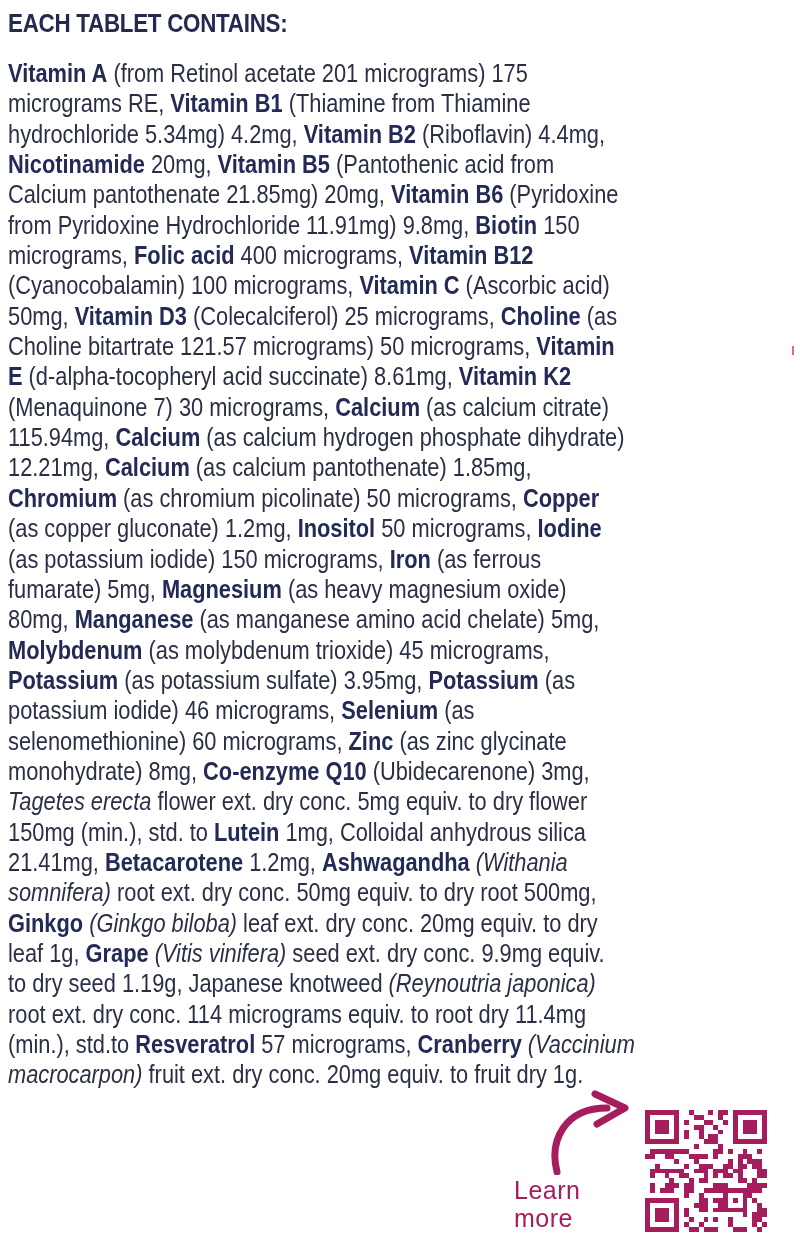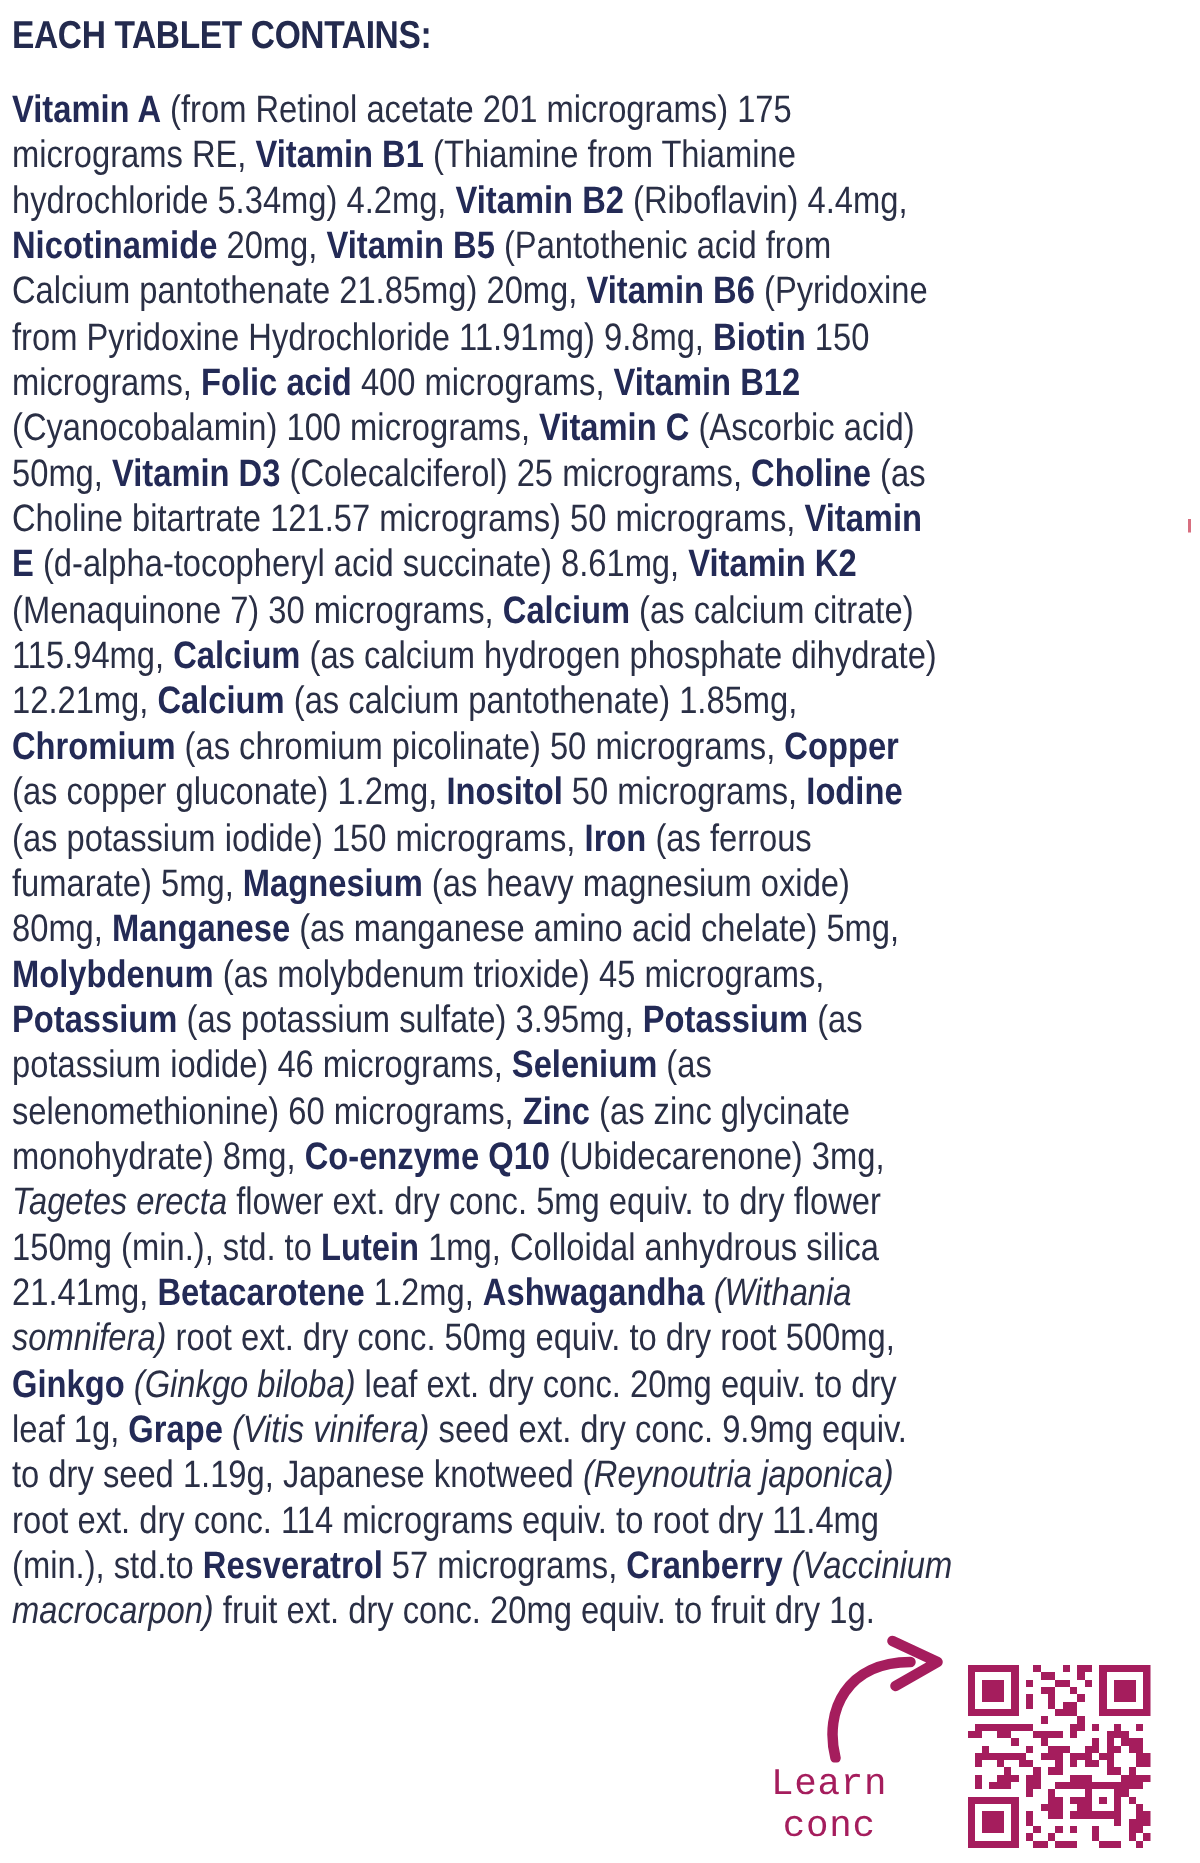--- a/index.html
+++ b/index.html
@@ -15,22 +15,22 @@
     height:30.35px; line-height:30.35px;
     font-family:"Liberation Sans", sans-serif; font-size:25.5px;
     color:#2a2f45; white-space:nowrap;
     transform:scaleX(0.855); transform-origin:left center;
   }
   .line b { color:#232a56; font-weight:bold; }
   .line i { font-style:italic; }
   .stray-mark { position:absolute; left:792px; top:346px; width:2px; height:9px; background:#c8324a; opacity:.7; }
   .learn-more {
     position:absolute; left:514px; top:1176px;
-    font-family:Liberation Mono, monospace; font-size:25px; line-height:28px;
-    color:#a51d5d; letter-spacing:0.5px;text-align:center;
+    font-family:Liberation Sans, sans-serif; font-size:25px; line-height:28px;
+    color:#a51d5d; letter-spacing:0.5px;
   }
   .learn-more span { display:block; }
   .arrow { position:absolute; left:535px; top:1090px; width:100px; height:85px; }
   .qr { position:absolute; left:645px; top:1110px; width:122px; height:122px; }
 </style>
 </head>
 <body>
 
 <div class="heading">EACH TABLET CONTAINS:</div>
 
@@ -73,21 +73,21 @@
 
 <div class="stray-mark"></div>
 
 <svg class="arrow" viewBox="0 0 100 85">
   <path d="M22 82 C 14 50, 30 18, 72 18" fill="none" stroke="#a51d5d" stroke-width="7" stroke-linecap="round"></path>
   <path d="M60 4 L 90 18 L 62 34" fill="none" stroke="#a51d5d" stroke-width="7" stroke-linejoin="round" stroke-linecap="round"></path>
 </svg>
 
 <div class="learn-more">
   <span>Learn</span>
-  <span>conc</span>
+  <span>more</span>
 </div>
 
 <svg class="qr" id="qr" viewBox="0 0 25 25" shape-rendering="crispEdges">
     <rect x="9" y="0" width="1" height="1" fill="#a51d5d"></rect>
     <rect x="13" y="0" width="1" height="1" fill="#a51d5d"></rect>
     <rect x="15" y="0" width="1" height="1" fill="#a51d5d"></rect>
     <rect x="16" y="0" width="1" height="1" fill="#a51d5d"></rect>
     <rect x="10" y="1" width="1" height="1" fill="#a51d5d"></rect>
     <rect x="11" y="1" width="1" height="1" fill="#a51d5d"></rect>
     <rect x="15" y="1" width="1" height="1" fill="#a51d5d"></rect>

